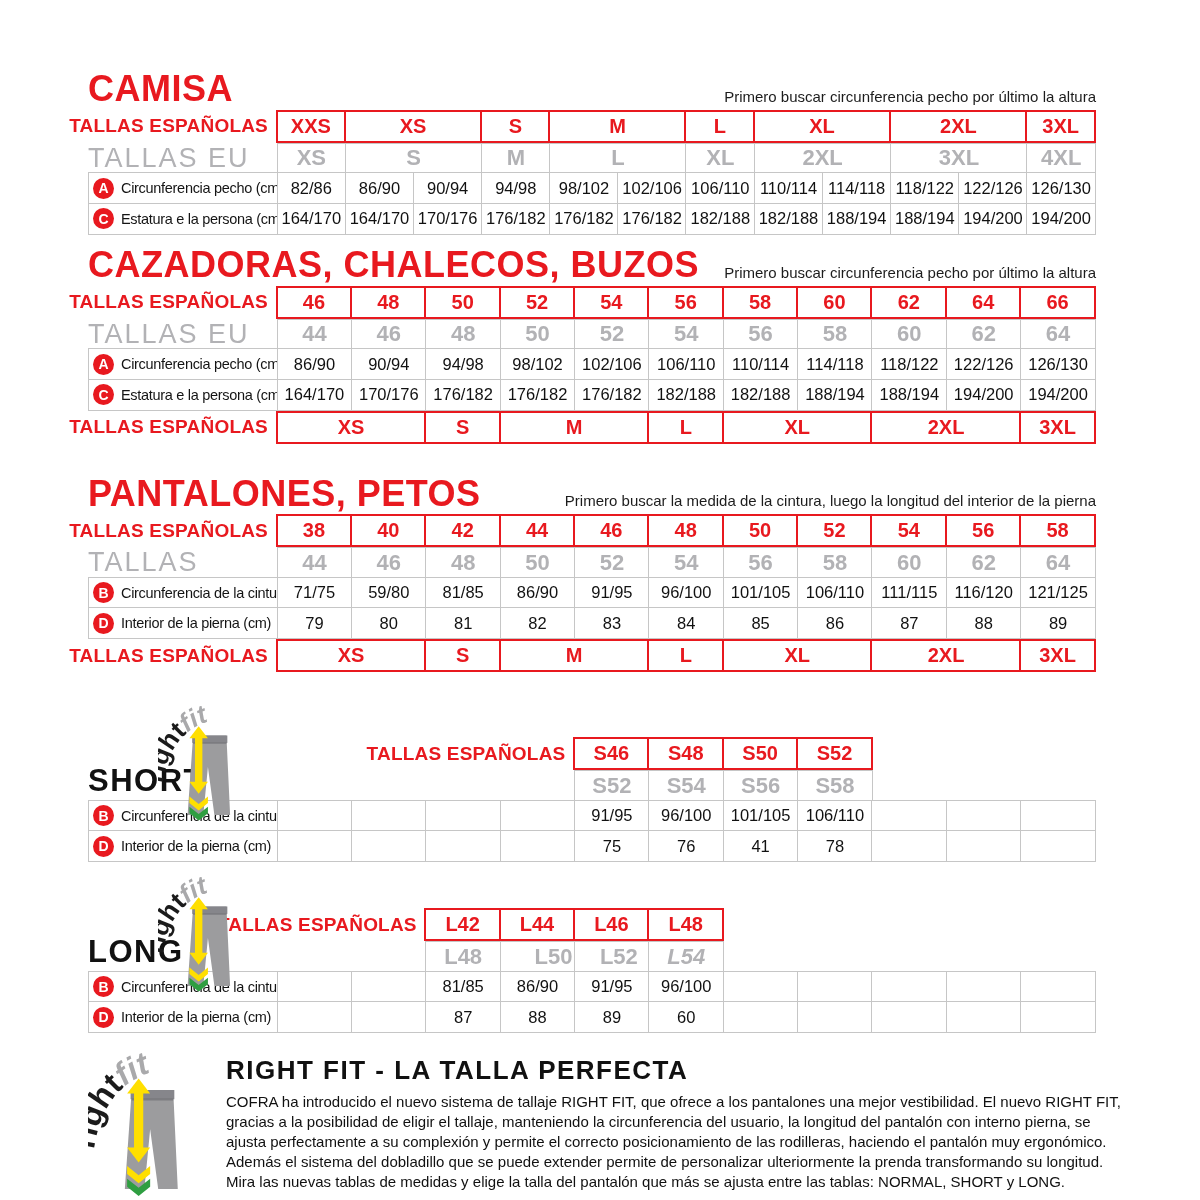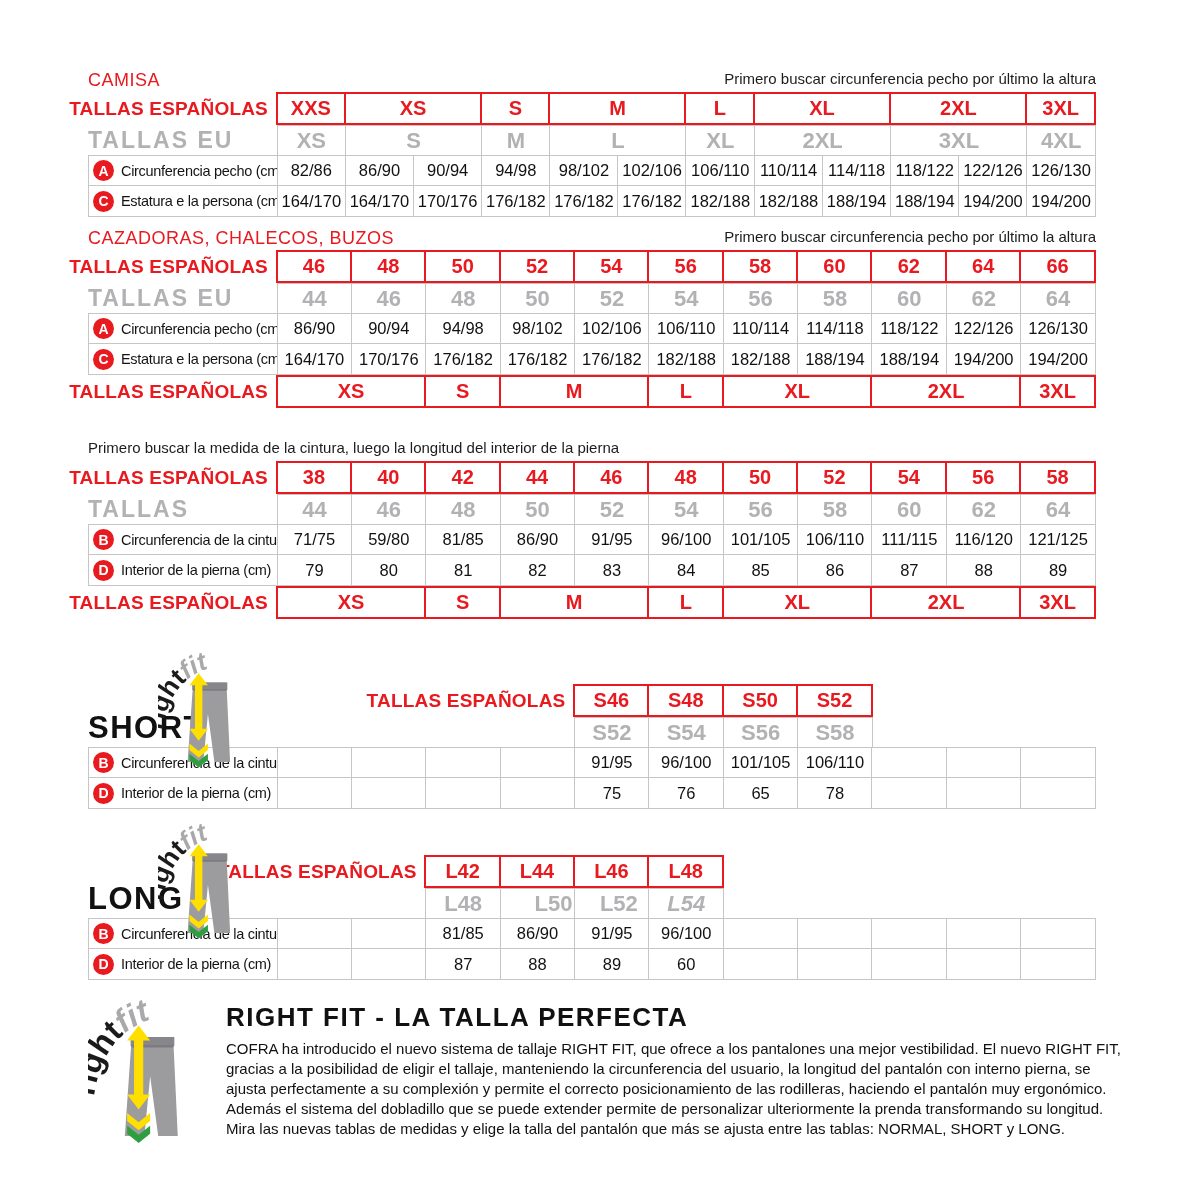--- a/index.html
+++ b/index.html
@@ -10,27 +10,27 @@
   }
   *{box-sizing:border-box;margin:0;padding:0}
   html,body{background:#fff}
   body{
     width:1200px;height:1200px;overflow:hidden;
     font-family:"Liberation Sans",sans-serif;color:var(--ink);
     padding:70px 90px 0 88px;
   }
   .content{width:1008px}
   .sec-head{display:flex;justify-content:space-between;align-items:flex-end;margin-bottom:2px}
-  .sec-title{font-size:18px;font-weight:normal;letter-spacing:.5px;color:var(--red);line-height:1.05}
+  .sec-title{font-size:36px;font-weight:bold;letter-spacing:.5px;color:var(--red);line-height:1.05}
   .sec-note{font-size:15px;color:#1c1c1c;padding-bottom:3px}
   .tbl{display:grid;width:100%}
   .cell{display:flex;align-items:center;justify-content:center;background:#fff}
   .es-label{justify-content:flex-end;padding-right:10px;color:var(--red);font-weight:bold;font-size:19px;height:33px;letter-spacing:.2px;white-space:nowrap}
   .es-box{border:2.5px solid var(--red);margin-left:-2.5px;color:var(--red);font-weight:bold;font-size:20px;height:33px}
-  .eu-label{justify-content:flex-start;color:var(--gray);font-weight:bold;font-size:23px;height:31px;letter-spacing:2px}
+  .eu-label{justify-content:flex-start;color:var(--gray);font-weight:normal;font-size:27px;height:31px;letter-spacing:2px}
   .eu-cell{border:1.5px solid var(--border);margin-left:-1.5px;color:var(--gray);font-weight:bold;font-size:22px;height:31px}
   .row-label{justify-content:flex-start;gap:7px;padding-left:4px;border:1.5px solid var(--border);margin-top:-1.5px;font-size:14.5px;height:32px;white-space:nowrap;letter-spacing:-.3px}
   .val-cell{border:1.5px solid var(--border);margin-left:-1.5px;margin-top:-1.5px;font-size:16.5px;height:32px;color:#111}
   .blank{background:transparent}
   .badge{width:21px;height:21px;border-radius:50%;background:var(--red);color:#fff;font-weight:bold;font-size:14px;display:flex;align-items:center;justify-content:center;flex:0 0 21px}
   .sec-cazadoras{margin-top:11px}
   .sec-pantalones{margin-top:31px}
   .sec-short{margin-top:65px;position:relative}
   .sec-long{margin-top:46px;position:relative}
   .side-title{position:absolute;left:0;top:26px;font-size:31px;font-weight:bold;color:#111;letter-spacing:1.5px}
@@ -171,20 +171,21 @@
         <div class="cell es-box" style="grid-column: span 2;">M</div>
         <div class="cell es-box" style="grid-column: span 1;">L</div>
         <div class="cell es-box" style="grid-column: span 2;">XL</div>
         <div class="cell es-box" style="grid-column: span 2;">2XL</div>
         <div class="cell es-box" style="grid-column: span 1;">3XL</div>
       </div>
   </section>
 
   <section class="sec-pantalones">
     <div class="sec-head">
+      <h2 class="sec-title">PANTALONES, PETOS</h2>
       <div class="sec-note">Primero buscar la medida de la cintura, luego la longitud del interior de la pierna</div>
     </div>
     <div class="tbl" style="grid-template-columns: 190px repeat(11, 1fr);">
         <div class="cell es-label" style="grid-column: 1 / span 1;">TALLAS ESPAÑOLAS</div>
         <div class="cell es-box" style="grid-column: span 1;">38</div>
         <div class="cell es-box" style="grid-column: span 1;">40</div>
         <div class="cell es-box" style="grid-column: span 1;">42</div>
         <div class="cell es-box" style="grid-column: span 1;">44</div>
         <div class="cell es-box" style="grid-column: span 1;">46</div>
         <div class="cell es-box" style="grid-column: span 1;">48</div>
@@ -293,21 +294,21 @@
         <div class="cell row-label">
           <div class="badge">D</div>
           <span>Interior de la pierna (cm)</span>
         </div>
         <div class="cell val-cell"></div>
         <div class="cell val-cell"></div>
         <div class="cell val-cell"></div>
         <div class="cell val-cell"></div>
         <div class="cell val-cell">75</div>
         <div class="cell val-cell">76</div>
-        <div class="cell val-cell">65</div>
+        <div class="cell val-cell">41</div>
         <div class="cell val-cell">78</div>
         <div class="cell val-cell"></div>
         <div class="cell val-cell"></div>
         <div class="cell val-cell"></div>
       </div>
   </section>
 
   <section class="sec-long">
     <span class="logo-small"><svg viewBox="0 0 106 126" width="100%" height="100%">
           <path d="M38,30 H74 L78,116 H61 L54,64 L49,116 H32 Z" fill="#9c9c9e"></path>

